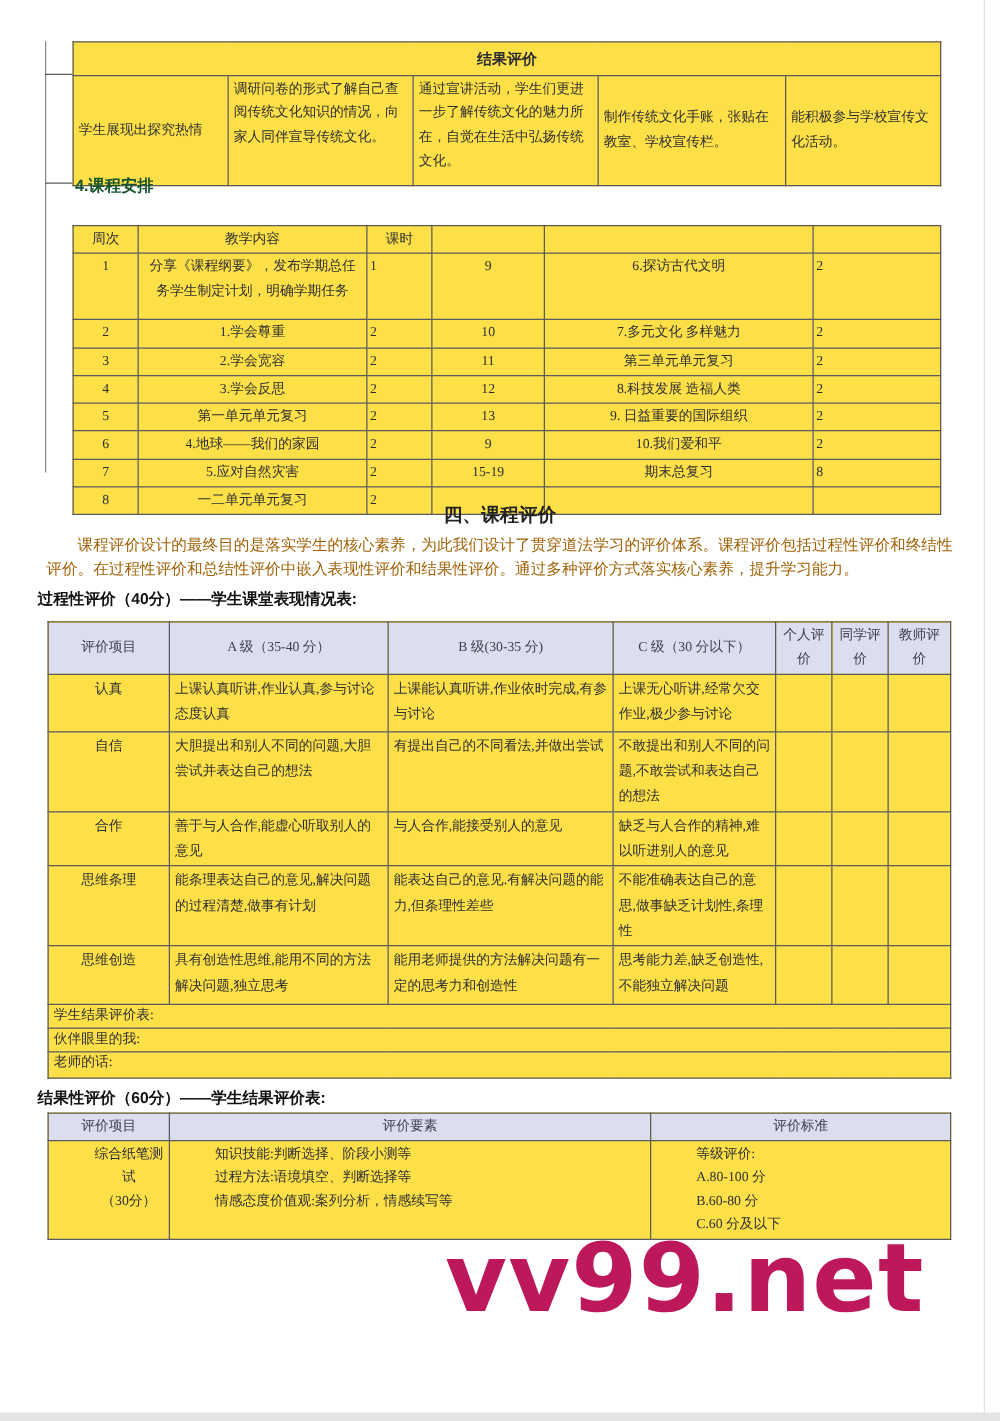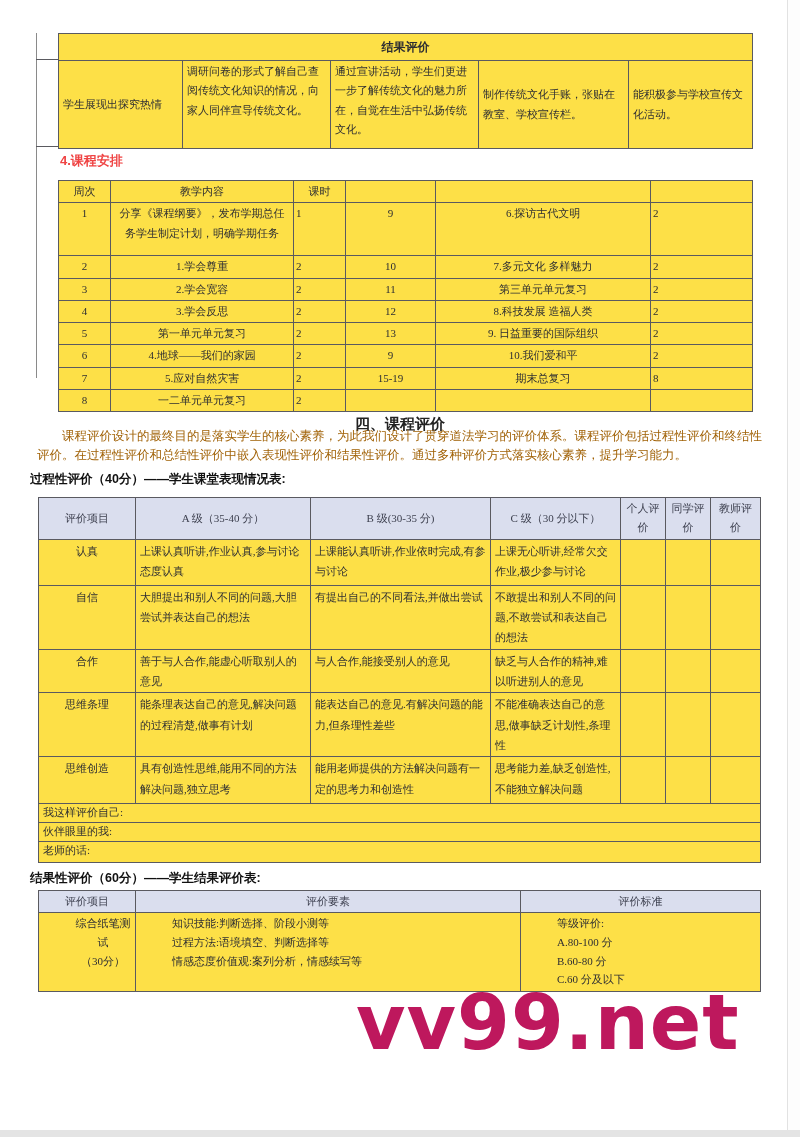--- a/index.html
+++ b/index.html
@@ -32,23 +32,23 @@
   .t-proc tr.fr td{text-align:left;height:15px;line-height:1.45;}
 
   
   .t-res{left:38px;top:890px;width:722px;}
   .t-res th{background:#dadeee;text-align:center;vertical-align:middle;height:15px;color:#3c3f4e;}
   .t-res td{height:76px;line-height:1.7;padding-left:36px;}
   .t-res td.item{text-align:center;}
 
   .vline{position:absolute;left:36px;top:33px;width:0;height:345px;border-left:1px solid #8a8a8a;}
   .hext{position:absolute;left:36px;width:23px;height:0;border-top:1px solid #5a5a60;}
-  .heading4{position:absolute;left:60px;top:152px;font-family:"Liberation Sans","DejaVu Sans",sans-serif;
-            font-weight:bold;font-size:13px;color:#ef4444;}
-  .sec-title{position:absolute;left:0;top:415px;width:800px;text-align:center;
+  .heading4{position:absolute;left:60px;top:140px;font-family:"Liberation Sans","DejaVu Sans",sans-serif;
+            font-weight:bold;font-size:13px;color:#14532d;}
+  .sec-title{position:absolute;left:0;top:403px;width:800px;text-align:center;
              font-size:15px;font-weight:bold;color:#222;}
   .para{position:absolute;left:37px;top:427px;width:726px;font-size:12.5px;line-height:1.5;
         text-indent:2em;color:#a16207;}
   .blabel{position:absolute;left:30px;font-family:"Liberation Sans","DejaVu Sans",sans-serif;
           font-weight:bold;font-size:12.5px;color:#111;}
   .blabel.proc{top:471px;}
   .blabel.res{top:870px;}
 
   .watermark{position:absolute;left:356px;top:978px;font-family:"DejaVu Sans",sans-serif;
              font-weight:bold;font-size:76px;color:#be185d;letter-spacing:1px;}
@@ -237,21 +237,21 @@
     <tr style="height:47px">
       <td class="item">思维创造</td>
       <td>具有创造性思维,能用不同的方法解决问题,独立思考</td>
       <td>能用老师提供的方法解决问题有一定的思考力和创造性</td>
       <td>思考能力差,缺乏创造性,不能独立解决问题</td>
       <td></td>
       <td></td>
       <td></td>
     </tr>
     <tr class="fr">
-      <td colspan="7">我这样评价自己:</td>
+      <td colspan="7">学生结果评价表:</td>
     </tr>
     <tr class="fr" style="height:19px">
       <td colspan="7">伙伴眼里的我:</td>
     </tr>
     <tr class="fr" style="height:21px">
       <td colspan="7">老师的话:</td>
     </tr>
   </tbody>
     </table>
 

